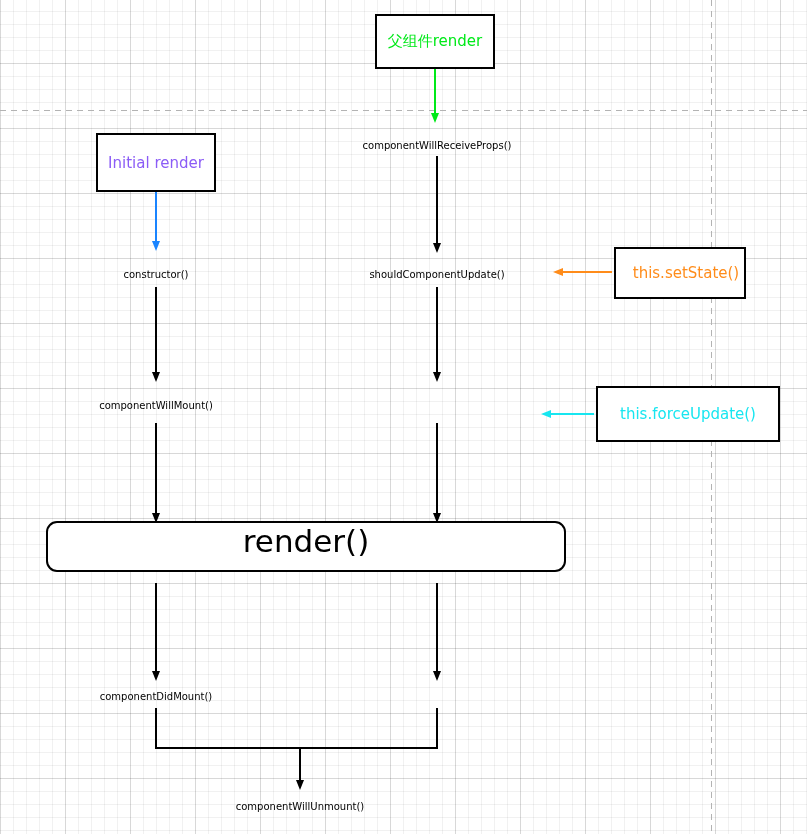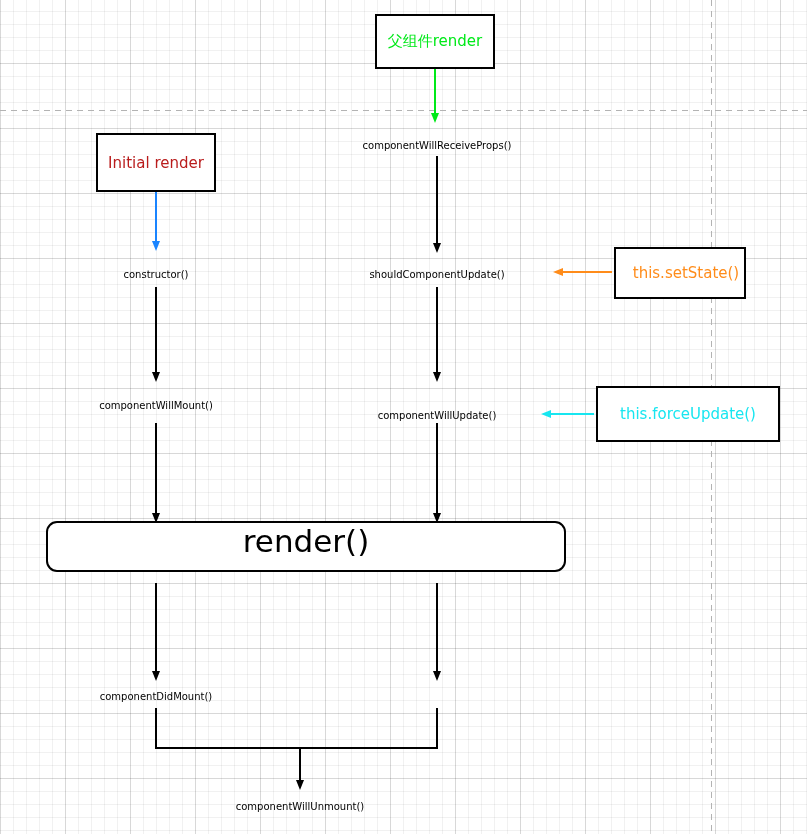--- a/index.html
+++ b/index.html
@@ -52,21 +52,21 @@
     justify-content: center;
     font-family: "DejaVu Sans", sans-serif;
     font-size: 15px;
     white-space: nowrap;
   }
   #box-parent-render   { left: 375px; top: 14px;  width: 120px; height: 55px; justify-content: center; }
   #box-initial-render  { left: 96px;  top: 133px; width: 120px; height: 59px; }
   #box-set-state       { left: 614px; top: 247px; width: 132px; height: 52px; }
   #box-force-update    { left: 596px; top: 386px; width: 184px; height: 56px; }
   .txt-green  { color: #00e919; }
-  .txt-blue   { color: #b91c1c; text-align: center; }
+  .txt-blue   { color: #8b5cf6; text-align: center; }
   .txt-orange { color: #ff8c1a; margin-left: 12px; }
   .txt-cyan   { color: #17e6f0; }
   #box-render {
     position: absolute;
     left: 46px; top: 521px;
     width: 520px; height: 51px;
     border: 2px solid #000000;
     border-radius: 11px;
     background: #ffffff;
     box-sizing: border-box;
@@ -148,21 +148,20 @@
   </div>
 
   <div class="node-label" style="left:437px; top:145px;">componentWillReceiveProps()</div>
 
   <div class="node-label" style="left:156px; top:274px;">constructor()</div>
 
   <div class="node-label" style="left:437px; top:274px;">shouldComponentUpdate()</div>
 
   <div class="node-label" style="left:156px; top:405px;">componentWillMount()</div>
 
-  <div class="node-label" style="left:437px; top:415px;">componentWillUpdate()</div>
 
   <div id="box-render">
     <span>render()</span>
   </div>
 
   <div class="node-label" style="left:156px; top:696px;">componentDidMount()</div>
 
 
   <div class="node-label" style="left:300px; top:806px;">componentWillUnmount()</div>
 

